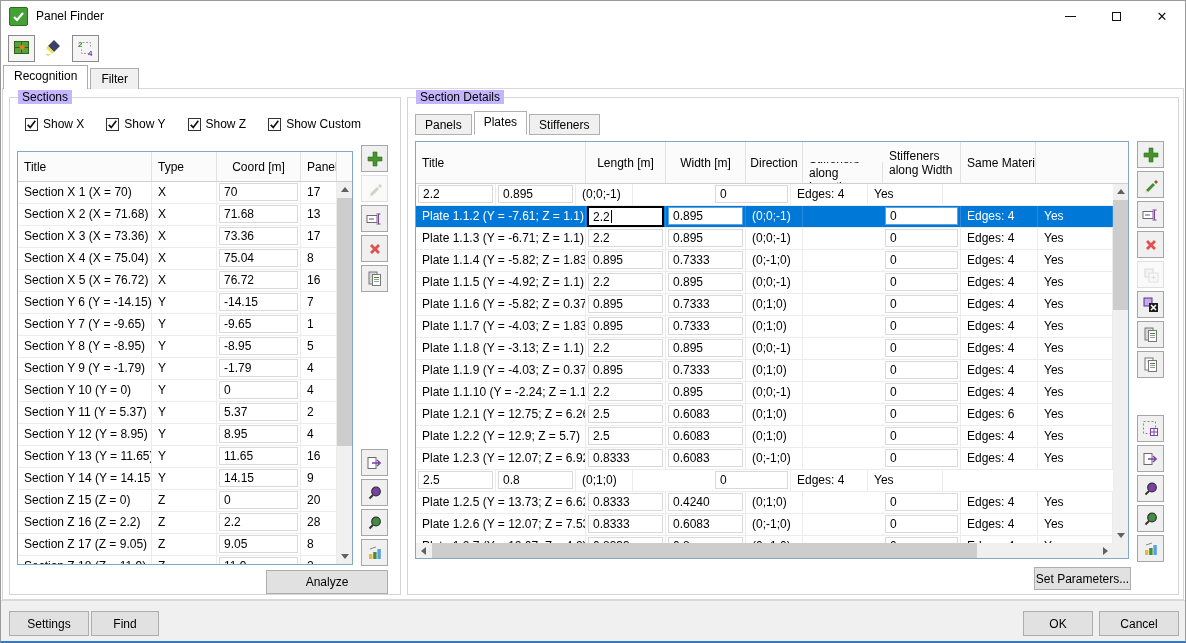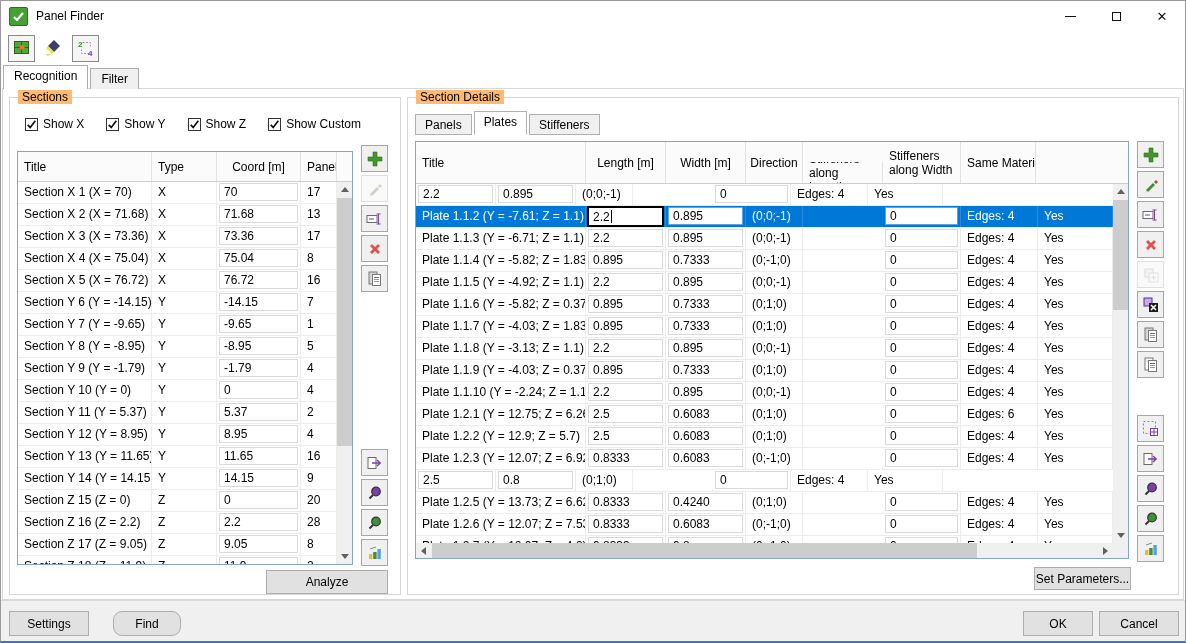--- a/index.html
+++ b/index.html
@@ -28,21 +28,21 @@
   
   .tabstrip { position:absolute; left:2px; top:64px; height:24px; display:flex; align-items:flex-end; z-index:3; }
   .maintab { padding:3px 10px 4px 10px; background:#f0f0f0; border:1px solid #acacac; border-bottom:none;
              height:21px; margin-right:2px; }
   .maintab.active { background:#fff; height:24px; position:relative; z-index:4; }
   .tabpage { position:absolute; left:1px; top:87px; width:1182px; height:512px; background:#fff;
              border:1px solid #d8d8d8; }
 
   
   .group { position:absolute; border:1px solid #d5d5d5; background:#fff; }
-  .grouplabel { position:absolute; top:-8px; left:8px; background:#fdba74; padding:0 4px; }
+  .grouplabel { position:absolute; top:-8px; left:8px; background:#c4b5fd; padding:0 4px; }
 
   
   .gridwrap { position:absolute; border:1px solid #84a7c7; background:#fff; overflow:hidden; }
   .ghead { display:flex; background:#fbfbfb; border-bottom:1px solid #cfcfcf; overflow:hidden; }
   .hcell { border-right:1px solid #e2e2e2; padding:0 6px; display:flex; align-items:center;
            white-space:nowrap; overflow:hidden; flex:none; }
   .hcell.center { justify-content:center; text-align:center; }
   .gbody { position:absolute; left:0; overflow:hidden; background:#be185d; }
   .trow { height:22px; display:flex; border-bottom:1px solid #ececec; background:#fff; }
   .c { flex:none; border-right:1px solid #ececec; padding:0 6px; line-height:21px;
@@ -859,21 +859,21 @@
   </div>
 
   <div class="btn" style="left:1033px; top:566px; width:97px; height:23px;">
     <span>Set Parameters...</span>
   </div>
 
   <div class="footer"></div>
   <div class="btn" style="left:8px; top:610px; width:80px; height:25px;text-align:center;">
     <span>Settings</span>
   </div>
-  <div class="btn" style="left:112px; top:610px; width:68px; height:25px;border-radius:9px;">
+  <div class="btn" style="left:90px; top:610px; width:68px; height:25px;">
     <span>Find</span>
   </div>
   <div class="btn" style="left:1022px; top:610px; width:70px; height:25px;">
     <span>OK</span>
   </div>
   <div class="btn" style="left:1098px; top:610px; width:80px; height:25px;">
     <span>Cancel</span>
   </div>
 
 </div>

